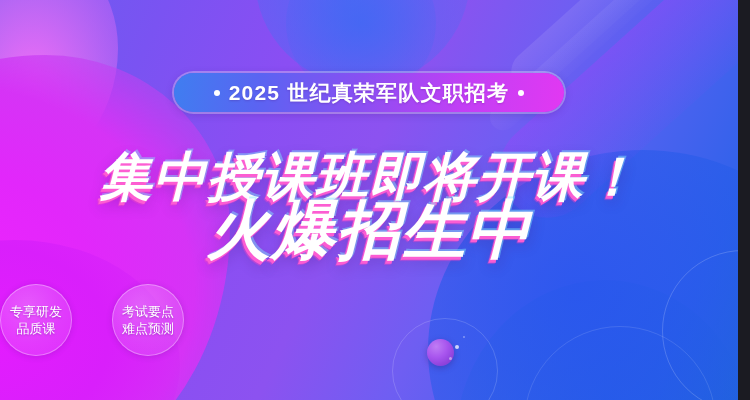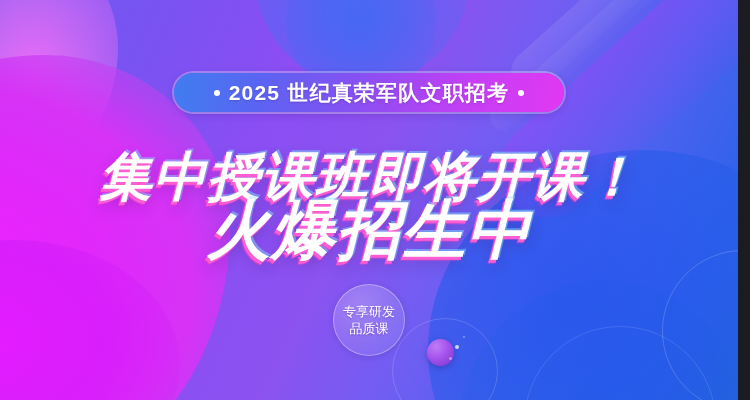--- a/index.html
+++ b/index.html
@@ -293,21 +293,20 @@
        0 6px 14px rgba(70, 20, 120, 0.30);
   }
 
   
   .features {
     position: absolute;
     left: 0;
     top: 284px;
     width: 100%;
     display: flex;
-    justify-content: center;
     gap: 40px;
   }
   .feature {
     width: 72px;
     height: 72px;
     border-radius: 50%;
     background: radial-gradient(circle at 38% 30%,
         rgba(255, 255, 255, 0.26) 0%,
         rgba(255, 255, 255, 0.13) 55%,
         rgba(255, 255, 255, 0.07) 100%);
@@ -363,16 +362,20 @@
 
     <div class="headline headline-1">集中授课班即将开课！</div>
 
     <div class="headline headline-2">火爆招生中</div>
 
     <div class="features">
       <div class="feature">
         <span class="feature-line">专享研发</span>
         <span class="feature-line">品质课</span>
       </div>
+      <div class="feature">
+        <span class="feature-line">考试要点</span>
+        <span class="feature-line">难点预测</span>
+      </div>
     </div>
 
   </div>
 </div>
 
 </body></html>

